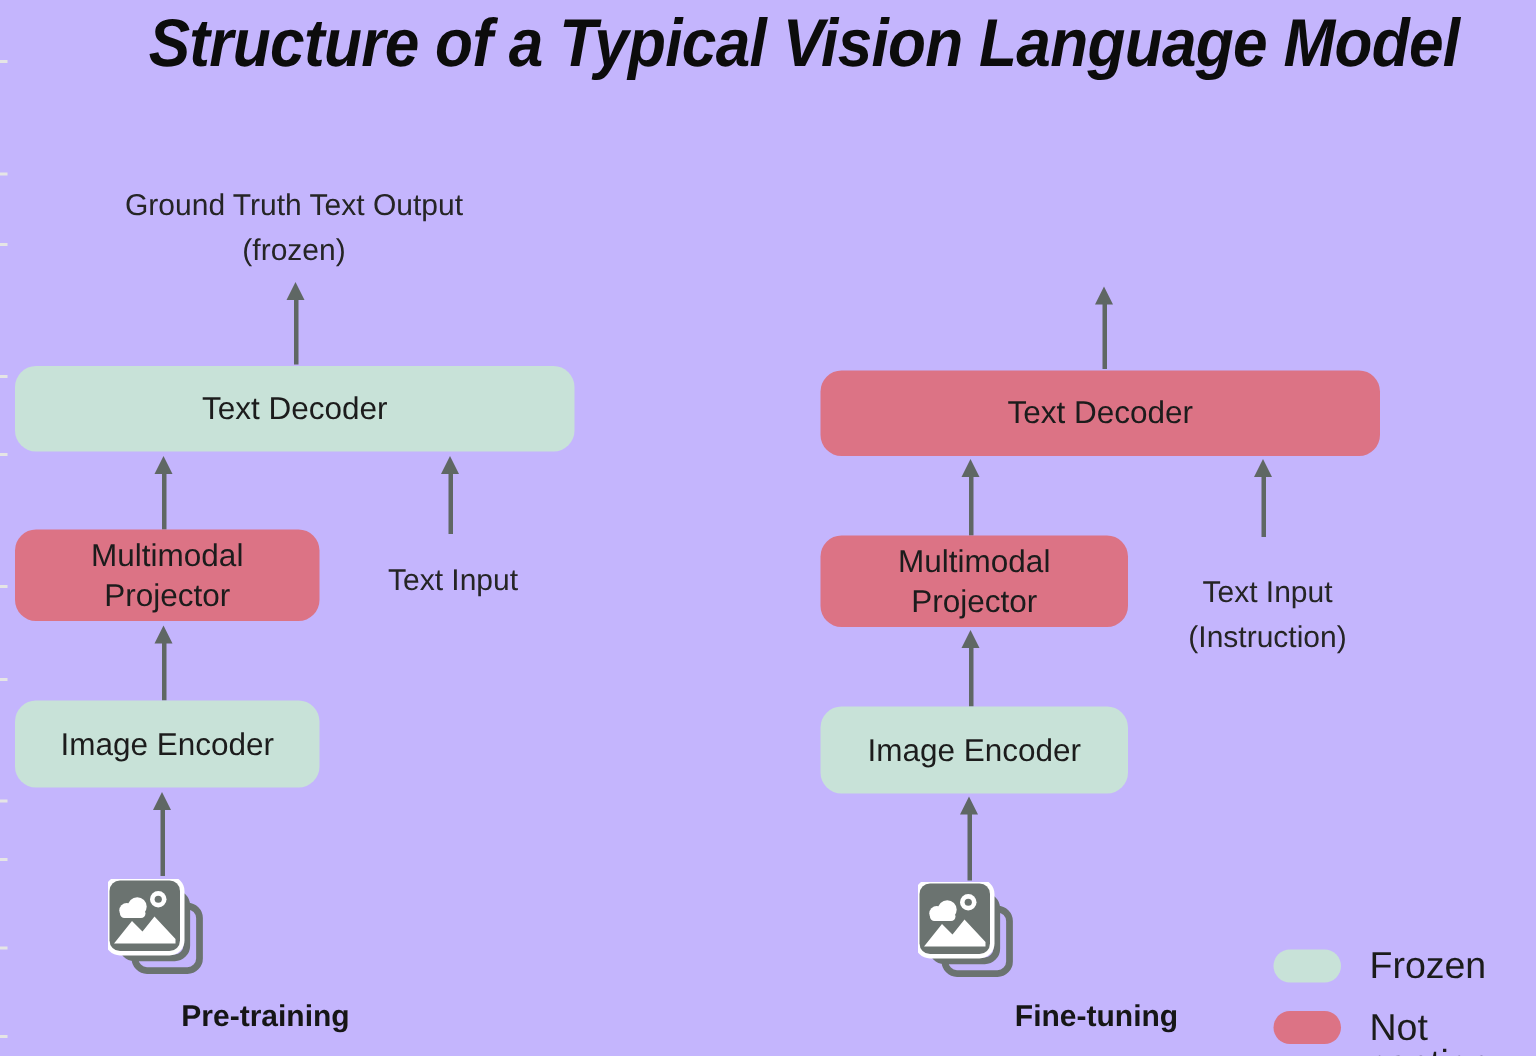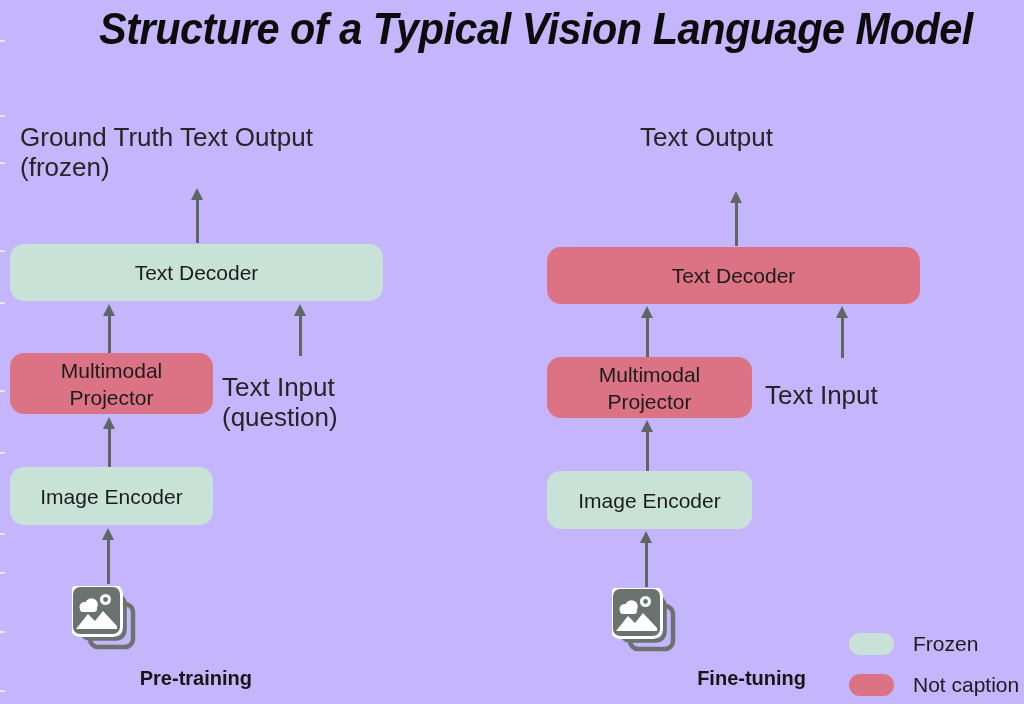--- a/index.html
+++ b/index.html
@@ -9,22 +9,22 @@
     --arrow:#5f6764;
   }
   
   .title{
     position:absolute;left:48px;top:2px;width:976px;margin:0;
     text-align:center;font-style:italic;font-weight:700;font-size:45px;line-height:54px;
     letter-spacing:-0.5px;color:#0c0c0c;transform:scaleX(0.92);transform-origin:center;
     white-space:nowrap;
   }
   
-  .lbl{position:absolute;font-size:26px;line-height:30px;color:#252525;}
-  .cap{position:absolute;text-align:right;font-size:20px;font-weight:700;color:#161616;}
+  .lbl{position:absolute;text-align:center;font-size:20px;line-height:30px;color:#252525;}
+  .cap{position:absolute;text-align:center;font-size:20px;font-weight:700;color:#161616;}
   
   .box{
     position:absolute;border-radius:14px;display:flex;flex-direction:column;
     align-items:center;justify-content:center;font-size:21px;color:#1c1c1c;line-height:27px;
   }
   .p0-decoder{left:10px;top:244px;width:373px;height:57px;}
   .p0-projector{left:10px;top:353px;width:203px;height:61px;}
   .p0-encoder{left:10px;top:467px;width:203px;height:58px;}
   .p1-decoder{left:547px;top:247px;width:373px;height:57px;}
   .p1-projector{left:547px;top:357px;width:205px;height:61px;}
@@ -57,21 +57,21 @@
   .a9{left:641px;top:420px;height:51px;}
   .a10{left:640px;top:531px;height:56px;}
   
   .icon{position:absolute;width:66px;height:66px;}
   .p0-icon{left:72px;top:586px;}
   .p1-icon{left:612px;top:588px;}
   
   .pill{position:absolute;width:45px;height:22px;border-radius:11px;}
   .lp0{left:849px;top:633px;}
   .lp1{left:849px;top:674px;}
-  .llab{position:absolute;font-size:21px;color:#1c1c1c;line-height:24px;}
+  .llab{position:absolute;font-size:25px;color:#1c1c1c;line-height:24px;}
   .ll0{left:913px;top:632px;}
   .ll1{left:913px;top:673px;}
   
   .tick{position:absolute;left:0;width:5px;height:2px;background:#e5e5e5;}
 </style>
 </head>
 <body>
 
 <div class="stage">
 
@@ -103,21 +103,20 @@
   <div class="arrow a2"></div>
   <div class="arrow a3"></div>
 
   <div class="box p0-projector" style="background: rgb(220, 115, 133);">
     <span>Multimodal</span>
     <span>Projector</span>
   </div>
 
   <div class="lbl p0-ti">
     <div>Text Input</div>
-    <div>(question)</div>
   </div>
 
   <div class="arrow a4"></div>
 
   <div class="box p0-encoder" style="background: rgb(200, 226, 216);">
     <span>Image Encoder</span>
   </div>
 
   <div class="arrow a5"></div>
 
@@ -130,39 +129,39 @@
     <circle cx="33.5" cy="13.5" r="2.4" fill="#6b7370"></circle>
     <circle cx="12.5" cy="21" r="5" fill="#ffffff"></circle>
     <circle cx="19.5" cy="18.5" r="6.3" fill="#ffffff"></circle>
     <rect x="8" y="20" width="17" height="6" rx="3" fill="#ffffff"></rect>
     <polygon points="4,43 16,28 23,35 31,25 45,40 45,43" fill="#ffffff"></polygon>
   </svg>
 
   <div class="cap p0-cap">Pre-training</div>
 
   <div class="lbl p1-out">
-    <div>Text Output</div>
   </div>
 
   <div class="arrow a6"></div>
 
   <div class="box p1-decoder" style="background: rgb(220, 115, 133);">
     <span>Text Decoder</span>
   </div>
 
   <div class="arrow a7"></div>
   <div class="arrow a8"></div>
 
   <div class="box p1-projector" style="background: rgb(220, 115, 133);">
     <span>Multimodal</span>
     <span>Projector</span>
   </div>
 
   <div class="lbl p1-ti">
     <div>Text Input</div>
+    <div>(Instruction)</div>
   </div>
 
   <div class="arrow a9"></div>
 
   <div class="box p1-encoder" style="background: rgb(200, 226, 216);">
     <span>Image Encoder</span>
   </div>
 
   <div class="arrow a10"></div>
 

